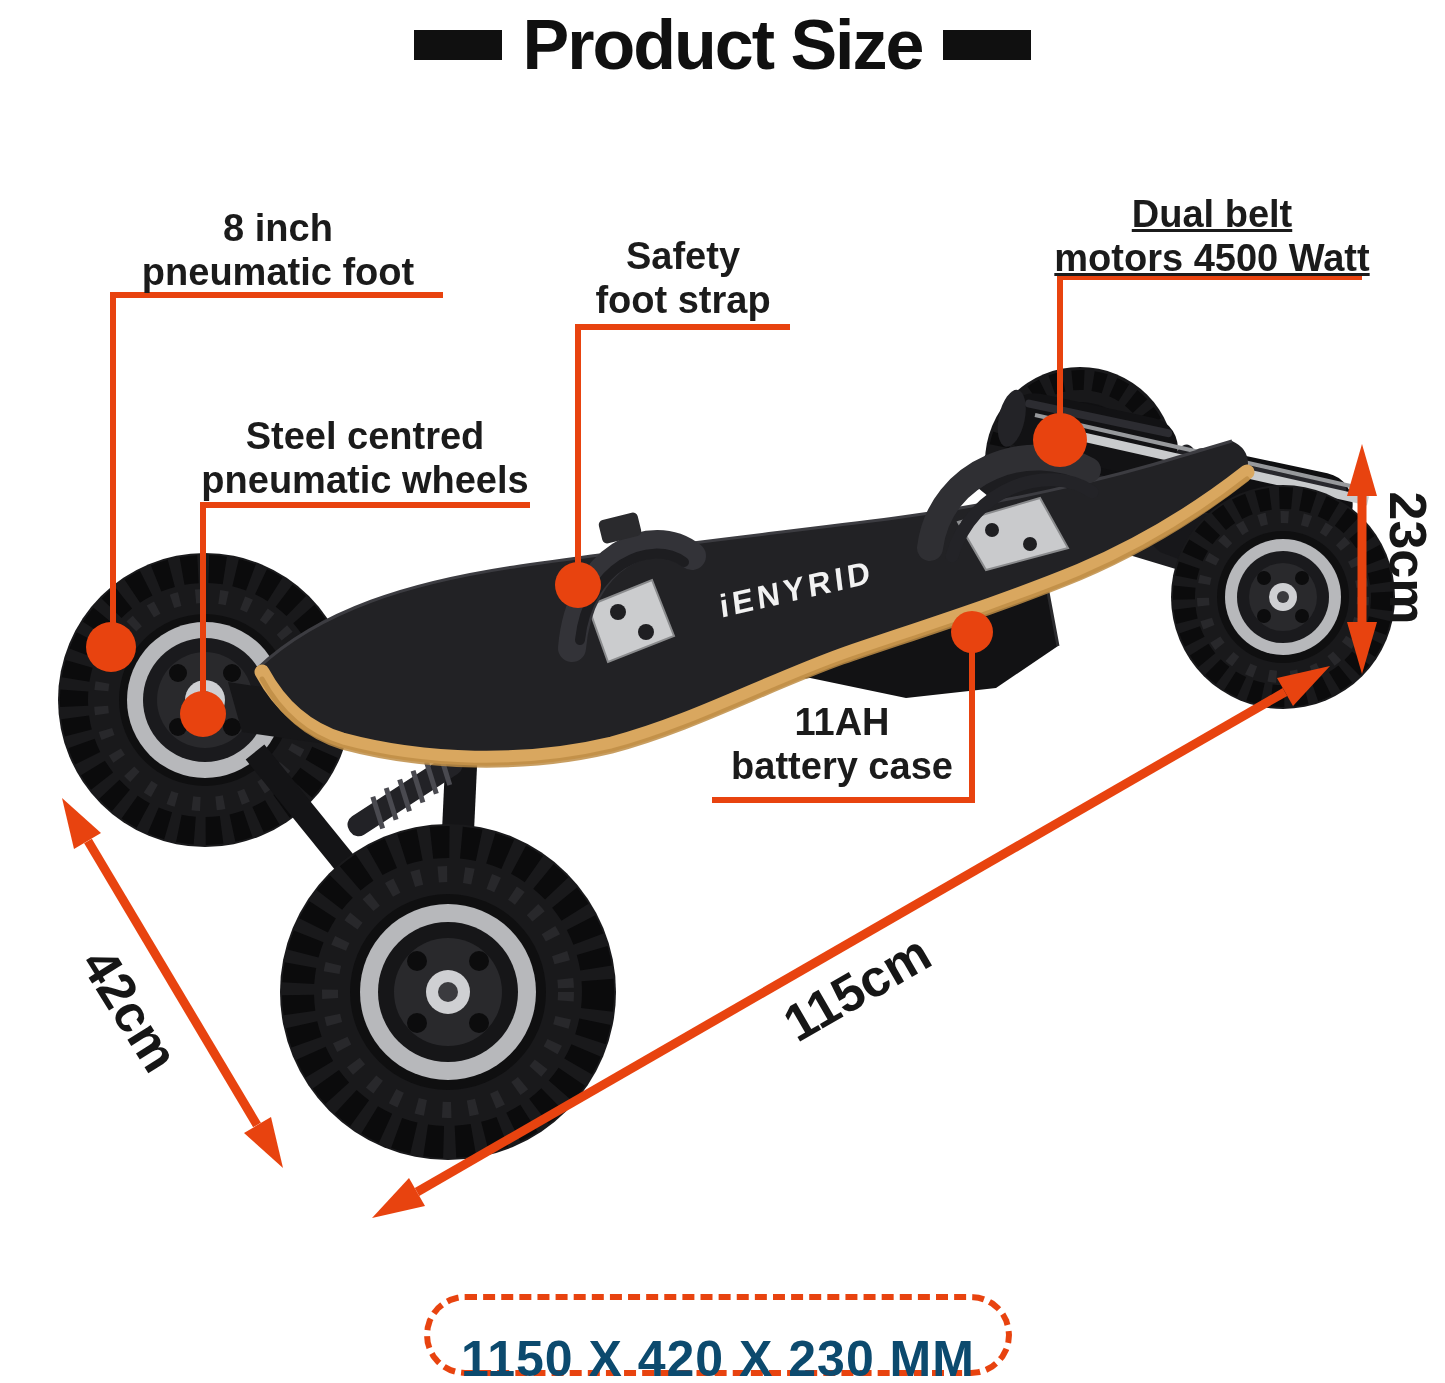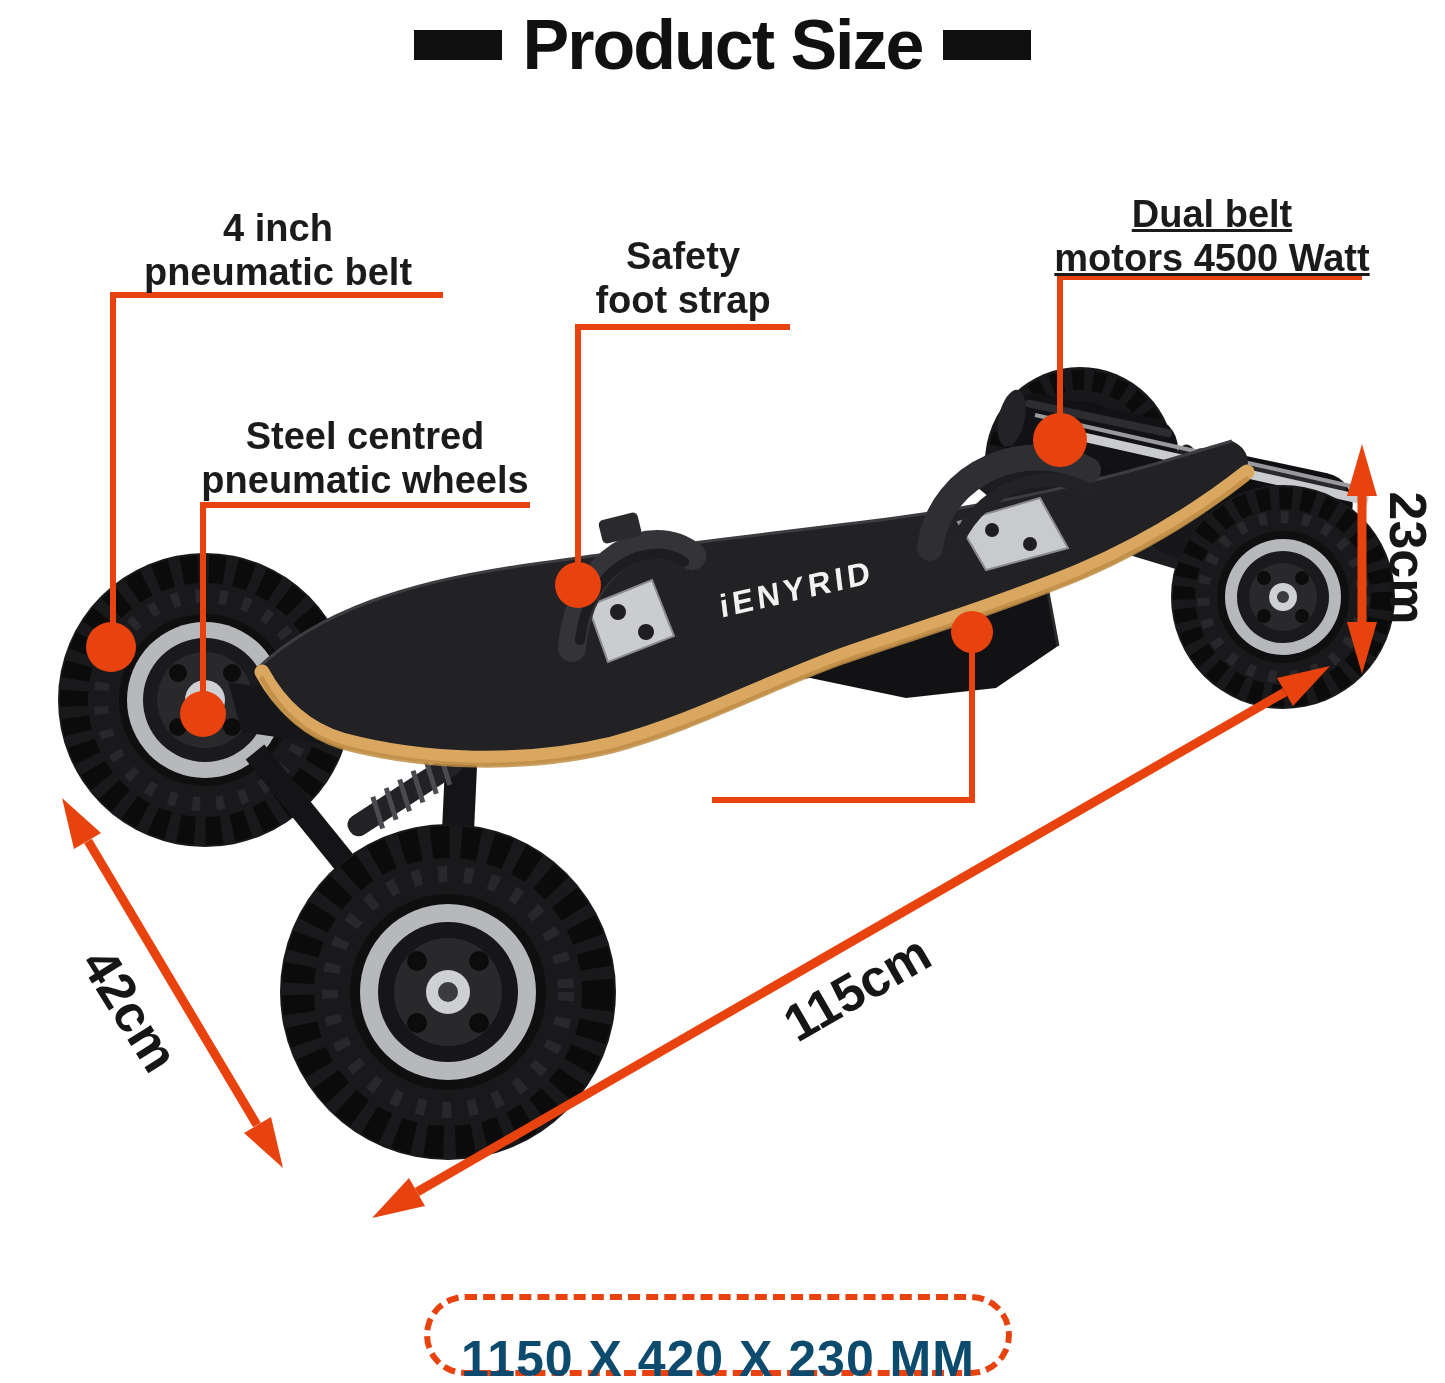--- a/index.html
+++ b/index.html
@@ -246,39 +246,43 @@
     </g>
   </svg>
 
   <div class="title-row">
     <div class="title-bar"></div>
     <div class="page-title">Product Size</div>
     <div class="title-bar"></div>
   </div>
 
   <div class="callout-label" style="left:278px;top:206px;">
-    <span>4 inch</span><br>
-    <span>pneumatic belt</span>
+    <span>8 inch</span><br>
+    <span>pneumatic foot</span>
   </div>
 
   <div class="callout-label" style="left:683px;top:234px;">
     <span>Safety</span><br>
     <span>foot strap</span>
   </div>
 
   <div class="callout-label" style="left:365px;top:414px;">
     <span>Steel centred</span><br>
     <span>pneumatic wheels</span>
   </div>
 
   <div class="callout-label" style="left:1212px;top:192px;text-decoration:underline;">
     <span>Dual belt</span><br>
     <span>motors 4500 Watt</span>
   </div>
 
+  <div class="callout-label" style="left:842px;top:700px;">
+    <span>11AH</span><br>
+    <span>battery case</span>
+  </div>
 
   <div class="dim-label dim-23">23cm</div>
   <div class="dim-label dim-42">42cm</div>
   <div class="dim-label dim-115">115cm</div>
 
   <div class="size-pill">
     <span>1150 X 420 X 230 MM</span>
   </div>
 
 </div>

